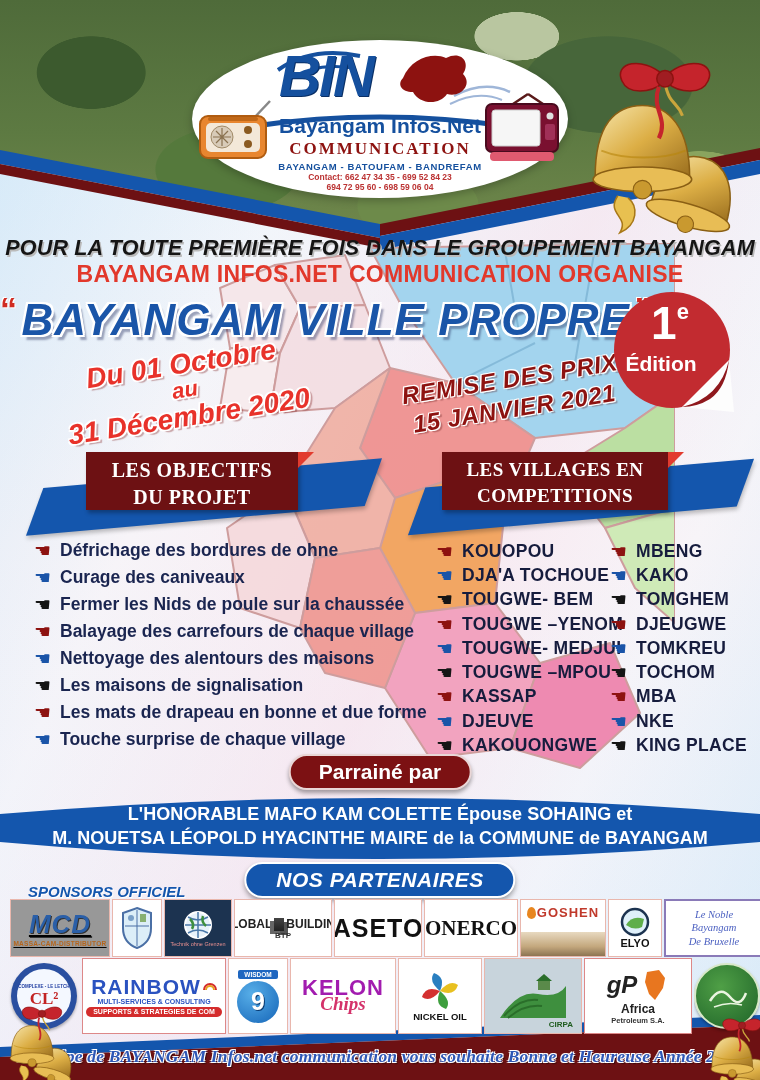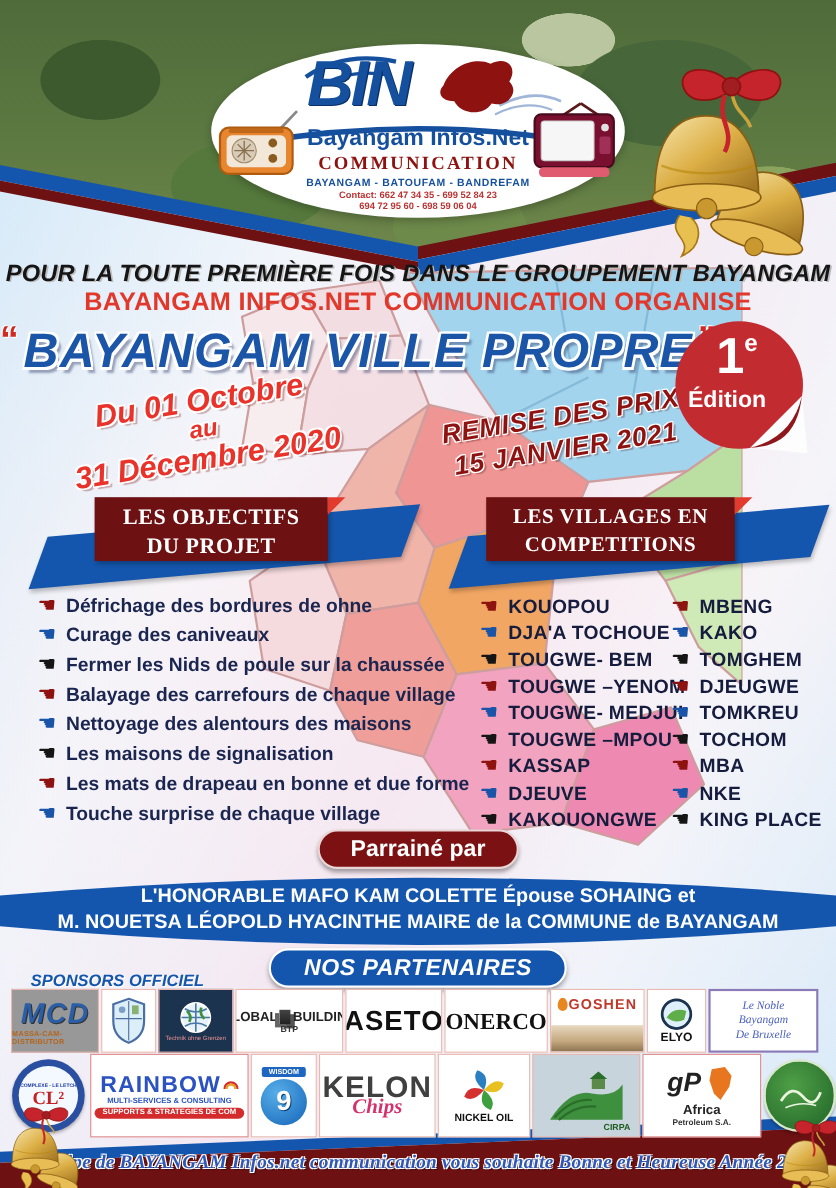--- a/index.html
+++ b/index.html
@@ -95,21 +95,21 @@
   
   .npill{position:absolute;left:50%;top:862px;transform:translateX(-50%);z-index:3;
     background:#1456ad;color:#fff;font-weight:900;font-style:italic;font-size:21px;padding:4px 30px;border-radius:24px;
     border:2.5px solid #fff;box-shadow:0 3px 5px rgba(0,0,0,.35);letter-spacing:.5px;}
   .sponsors{position:absolute;left:28px;top:883px;z-index:3;color:#1456ad;font-weight:900;font-style:italic;font-size:15px;
     text-shadow:1px 1px 0 #fff;}
   .lrow{position:absolute;display:flex;gap:2px;z-index:4;}
   .row1{left:10px;top:899px;height:58px;} .row2{left:8px;top:958px;height:76px;align-items:center;}
   .lg{background:#fff;border:1.5px solid #e9b7ad;display:flex;flex-direction:column;align-items:center;justify-content:center;
     overflow:hidden;height:100%;box-sizing:border-box;position:relative;}
-  .lg-mcd{width:80px;background:#989898;}
+  .lg-mcd{width:100px;background:#989898;text-decoration:underline;}
   .mcd-abbr{font-size:26px;font-weight:900;font-style:italic;color:#2a5fa8;text-shadow:1px 1px 0 #333;letter-spacing:1px;}
   .mcd-cap{font-size:6.5px;font-weight:800;color:#b5651d;letter-spacing:.3px;}
   .lg-crest{width:50px;} .lg-technik{width:68px;background:#1c3350;}
   .tog-cap{font-size:5.5px;color:#e89090;margin-top:1px;}
   .lg-global{width:98px;}
   .gb-name{font-size:12px;font-weight:900;color:#222;display:flex;align-items:flex-end;gap:2px;}
   .gb-bld{display:inline-block;width:10px;height:13px;background:linear-gradient(#444,#222);
     box-shadow:-4px 3px 0 #666,4px 4px 0 #555;}
   .gb-sub{font-size:8px;font-weight:900;color:#333;}
   .lg-aseto{width:88px;font-size:25px;font-weight:900;color:#111;letter-spacing:1px;}
@@ -131,21 +131,21 @@
   .lg-rainbow{width:144px;border-color:#d88;}
   .rb-name{font-size:21px;font-weight:900;color:#2a52c0;letter-spacing:1px;line-height:1;display:flex;align-items:center;}
   .rb-sub1{font-size:7px;font-weight:800;color:#2a52c0;margin-top:1px;}
   .rb-sub2{font-size:7px;font-weight:800;color:#fff;background:#d42c2c;border-radius:8px;padding:1.5px 7px;margin-top:2px;}
   .lg-wisdom{width:60px;}
   .wis-name{font-size:6.5px;font-weight:900;color:#fff;background:#1e66c0;padding:1px 6px;border-radius:2px;}
   .wis-circle{width:42px;height:42px;border-radius:50%;background:radial-gradient(circle at 35% 30%,#57aee8,#1565b8);
     color:#fff;font-size:25px;font-weight:900;display:flex;align-items:center;justify-content:center;margin-top:2px;
     text-shadow:1px 1px 0 #0a3a70;}
   .lg-kelon{width:106px;}
-  .kelon-name{font-size:27px;font-weight:900;color:#404040;letter-spacing:1px;line-height:1;text-align:center;}
+  .kelon-name{font-size:22px;font-weight:900;color:#a21caf;letter-spacing:1px;line-height:1;text-align:center;}
   .kelon-sub{font-family:"Liberation Serif",serif;font-style:italic;font-weight:700;font-size:19px;color:#d4326a;margin-top:-6px;}
   .lg-nickel{width:84px;}
   .nickel-name{font-size:9.5px;font-weight:900;color:#111;}
   .lg-cirpa{width:98px;background:#c8d4dc;}
   .cirpa-name{font-size:8px;font-weight:800;color:#1e5c1e;position:absolute;right:8px;bottom:4px;}
   .lg-gp{width:108px;border-color:#d88;}
   .gp-row{display:flex;align-items:center;gap:2px;}
   .gp-abbr{font-size:24px;font-weight:900;font-style:italic;color:#222;line-height:1;}
   .gp-l1{font-size:12px;font-weight:800;color:#222;}
   .gp-l2{font-size:7.5px;font-weight:800;color:#333;}

